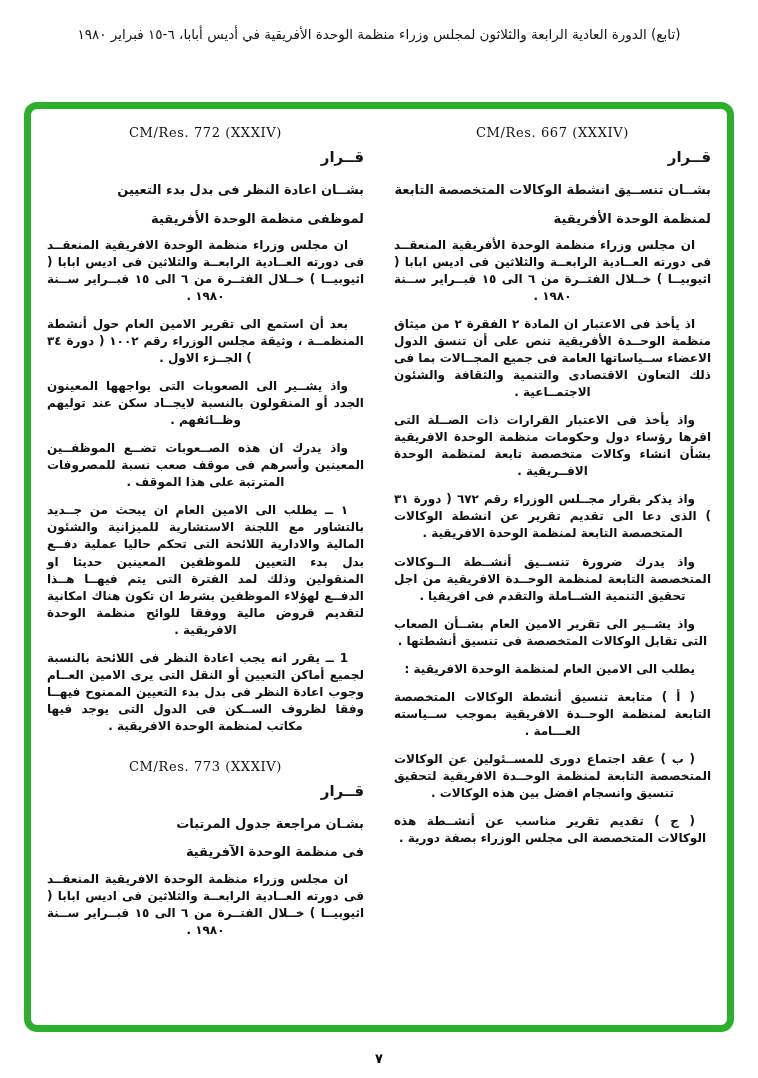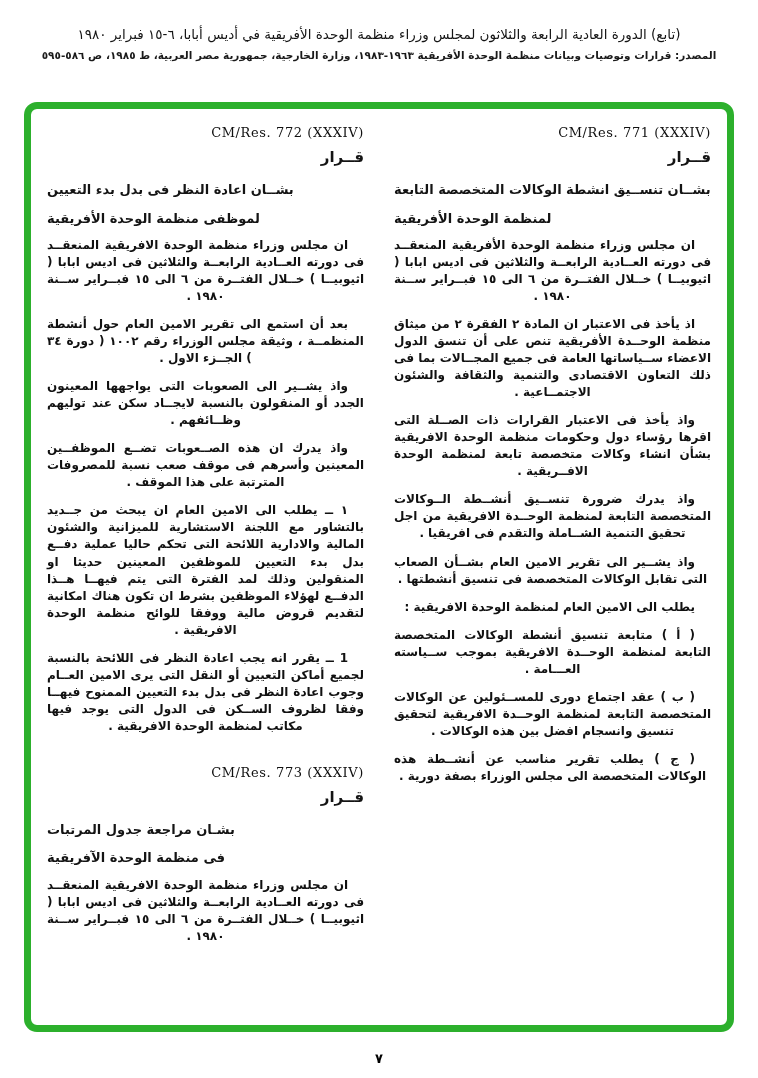--- a/index.html
+++ b/index.html
@@ -30,75 +30,75 @@
     overflow:hidden;
     background:#fff;
   }
   .columns{
     display:flex;direction:rtl;gap:30px;height:100%;
   }
   .column{
     flex:1;min-width:0;direction:rtl;
   }
   .res-ref{
-    direction:ltr;text-align:right;
+    direction:ltr;text-align:center;
     font-family:"DejaVu Serif", serif;
     font-size:13px;letter-spacing:0.6px;
     color:#101010;margin:0 0 8px 0;
   }
   .res-title{
     text-align:right;font-size:15px;font-weight:bold;
     margin:4px 0 14px 0;
   }
   .res-subtitle{
-    text-align:left;font-size:13px;font-weight:bold;
+    text-align:right;font-size:13px;font-weight:bold;
     margin:0 0 9px 0;line-height:1.5;
   }
   .res-body{margin-top:6px;}
   p.par{
     font-size:12px;font-weight:bold;line-height:1.42;
     text-align:justify;text-align-last:center;
     text-indent:16px;
     margin:0 0 11px 0;
     color:#111;
   }
   p.par.lead-line{text-align-last:right;}
-  .res-block + .res-block{margin-top:30px;}
+  .res-block + .res-block{margin-top:24px;}
   .page-number{
     position:absolute;bottom:12px;left:0;right:0;
     text-align:center;font-size:13px;font-weight:bold;color:#000;
   }
 </style>
 </head>
 <body>
 
 <div class="page-header">
   <div class="header-line1">(تابع) الدورة العادية الرابعة والثلاثون لمجلس وزراء منظمة الوحدة الأفريقية في أديس أبابا، ٦-١٥ فبراير ١٩٨٠</div>
-  <div class="header-line2">المصدر: قرارات وتوصيات وبيانات منظمة الوحدة الأفريقية ١٩٦٣-١٩٨٣، وزارة الخارجية، جمهورية مصر العربية، ط ١٩٨٥، ص ٥٨٦-٥٩٥</div>
 </div>
 
 <div class="frame" style="border-color: rgb(44, 176, 44);">
   <div class="columns">
 
     <section class="column">
       <div class="res-block">
-        <div class="res-ref">CM/Res. 771 (XXXIV)</div>
+        <div class="res-ref">CM/Res. 667 (XXXIV)</div>
         <div class="res-title">قــرار</div>
         <div class="res-subtitle">بشــان تنســيق انشطة الوكالات المتخصصة التابعة</div>
         <div class="res-subtitle">لمنظمة الوحدة الأفريقية</div>
         <div class="res-body">
           <p class="par">ان مجلس وزراء منظمة الوحدة الأفريقية المنعقــد فى دورته العــادية الرابعــة والثلاثين فى اديس ابابا ( اثيوبيــا ) خــلال الفتــرة من ٦ الى ١٥ فبــراير ســنة ١٩٨٠ .</p>
           <p class="par">اذ يأخذ فى الاعتبار ان المادة ٢ الفقرة ٢ من ميثاق منظمة الوحــدة الأفريقية تنص على أن تنسق الدول الاعضاء ســياساتها العامة فى جميع المجــالات بما فى ذلك التعاون الاقتصادى والتنمية والثقافة والشئون الاجتمــاعية .</p>
           <p class="par">واذ يأخذ فى الاعتبار القرارات ذات الصــلة التى اقرها رؤساء دول وحكومات منظمة الوحدة الافريقية بشأن انشاء وكالات متخصصة تابعة لمنظمة الوحدة الافــريقية .</p>
+          <p class="par">واذ يذكر بقرار مجــلس الوزراء رقم ٦٧٢ ( دورة ٣١ ) الذى دعا الى تقديم تقرير عن انشطة الوكالات المتخصصة التابعة لمنظمة الوحدة الافريقية .</p>
           <p class="par">واذ يدرك ضرورة تنســيق أنشــطة الــوكالات المتخصصة التابعة لمنظمة الوحــدة الافريقية من اجل تحقيق التنمية الشــاملة والتقدم فى افريقيا .</p>
           <p class="par">واذ يشــير الى تقرير الامين العام بشــأن الصعاب التى تقابل الوكالات المتخصصة فى تنسيق أنشطتها .</p>
           <p class="par lead-line">يطلب الى الامين العام لمنظمة الوحدة الافريقية :</p>
           <p class="par">( أ ) متابعة تنسيق أنشطة الوكالات المتخصصة التابعة لمنظمة الوحــدة الافريقية بموجب ســياسته العـــامة .</p>
           <p class="par">( ب ) عقد اجتماع دورى للمســئولين عن الوكالات المتخصصة التابعة لمنظمة الوحــدة الافريقية لتحقيق تنسيق وانسجام افضل بين هذه الوكالات .</p>
-          <p class="par">( ج ) يطلب تقرير مناسب عن أنشــطة هذه الوكالات المتخصصة الى مجلس الوزراء بصفة دورية .</p>
+          <p class="par">( ج ) تقديم تقرير مناسب عن أنشــطة هذه الوكالات المتخصصة الى مجلس الوزراء بصفة دورية .</p>
         </div>
       </div>
     </section>
 
     <section class="column">
       <div class="res-block">
         <div class="res-ref">CM/Res. 772 (XXXIV)</div>
         <div class="res-title">قــرار</div>
         <div class="res-subtitle">بشــان اعادة النظر فى بدل بدء التعيين</div>
         <div class="res-subtitle">لموظفى منظمة الوحدة الأفريقية</div>

